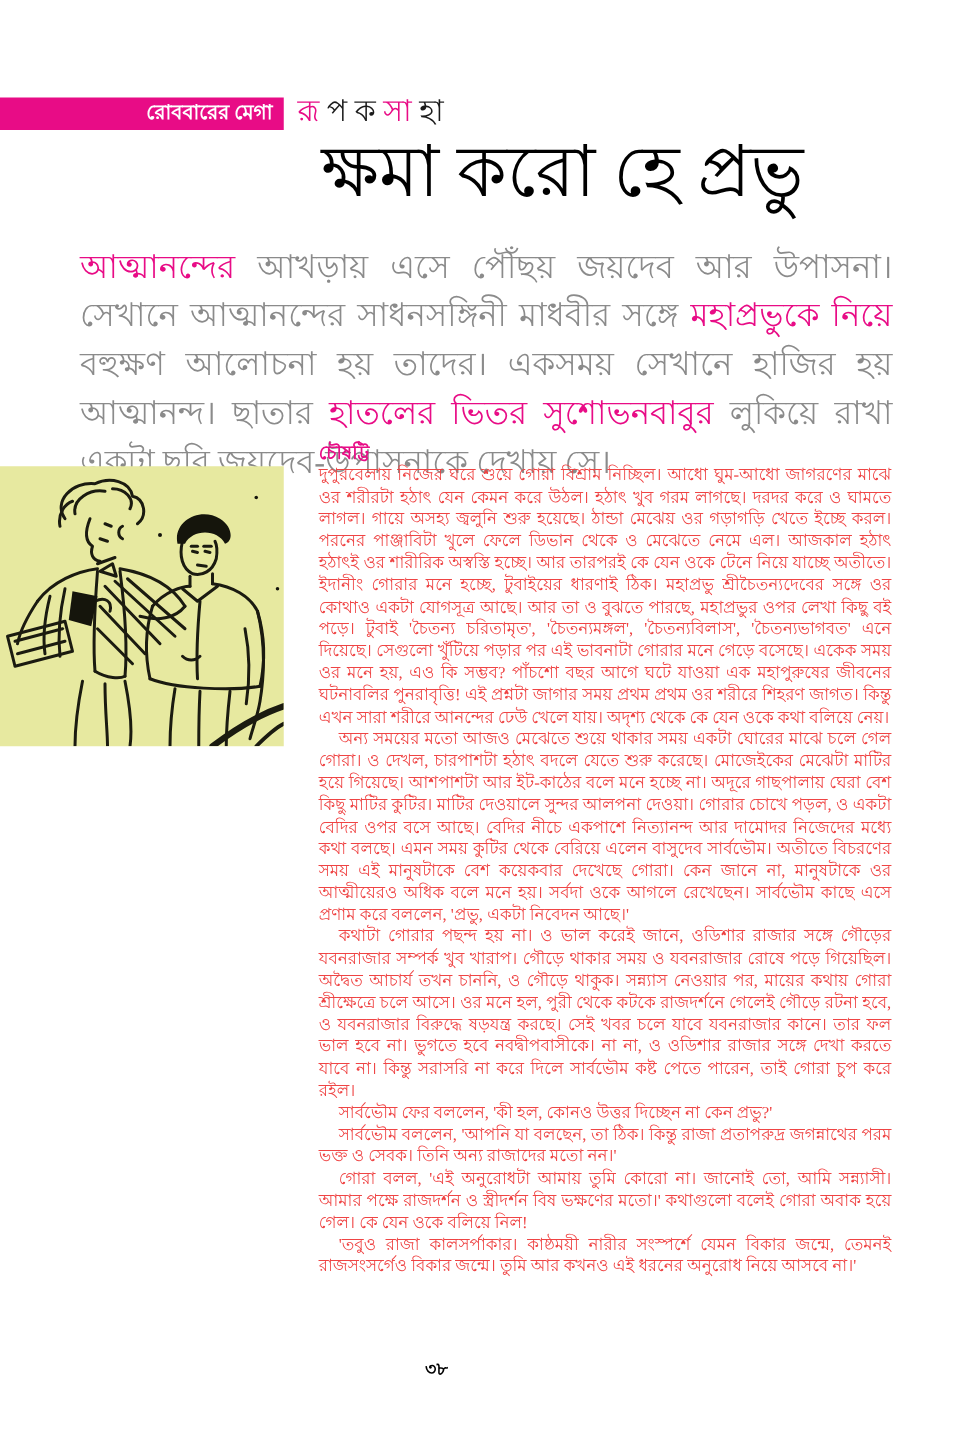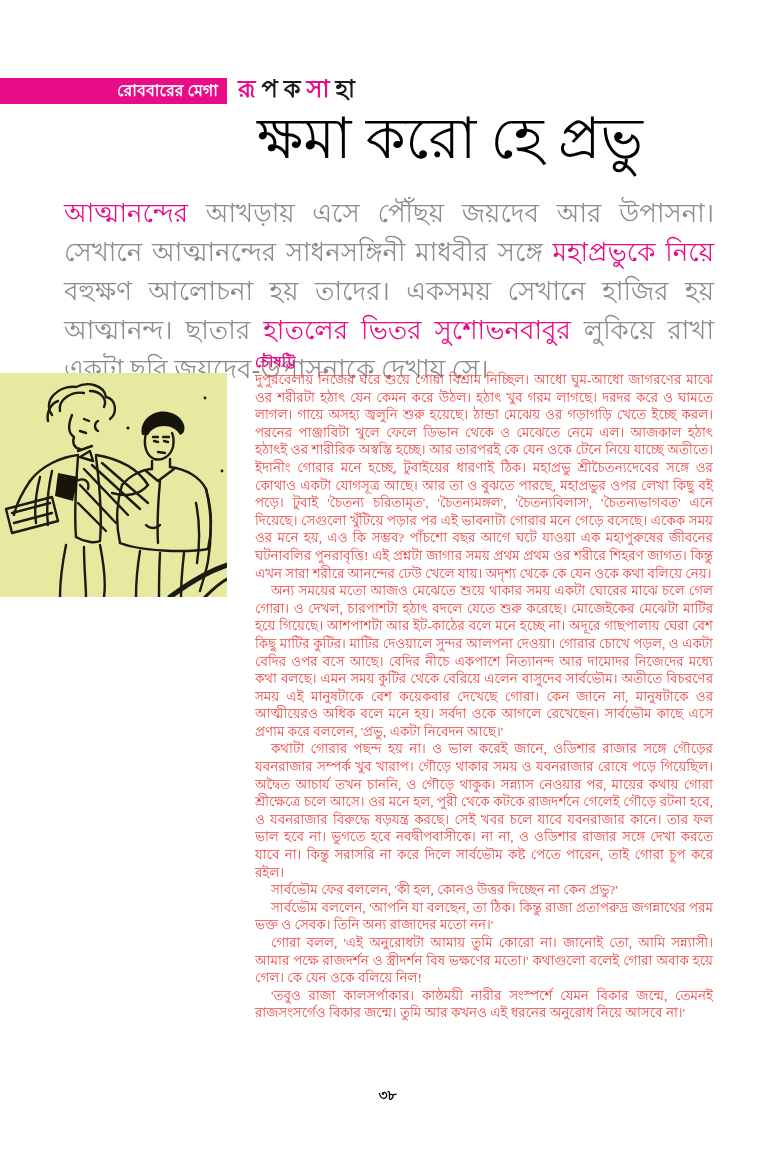--- a/index.html
+++ b/index.html
@@ -26,21 +26,20 @@
   .banner .banner-label {
     color:#ffffff; font-size:16px; font-weight:bold;
     line-height:26px; white-space:nowrap;
   }
 
   
   .author {
     position:absolute; left:238px; top:70px;
     font-size:24px; letter-spacing:6px; white-space:nowrap;
     color:#1a1a1a;
-    font-weight:bold;
   }
   .author .m { color:#e80c86; }
   .author .b { color:#1a1a1a; }
 
   
   .title {
     position:absolute; left:233px; top:106px; width:434px;
     text-align:center; font-size:57px; font-weight:500;
     color:#000000; line-height:1.15; white-space:nowrap;
   }
@@ -72,21 +71,21 @@
   .illustration {
     position:absolute; left:0; top:373px;
     width:227px; height:224px;
     background:#e7e9a0; overflow:hidden;
   }
   .illustration svg { display:block; width:227px; height:224px; }
 
   
   .folio {
     position:absolute; left:340px; top:1084px; width:95px;
-    text-align:center; font-size:14px; font-weight:bold; color:#000;
+    font-size:14px; font-weight:bold; color:#000;
   }
 </style>
 </head>
 <body>
 
 <div class="page">
 
   <div class="banner">
     <span class="banner-label">রোববারের মেগা</span>
   </div>

